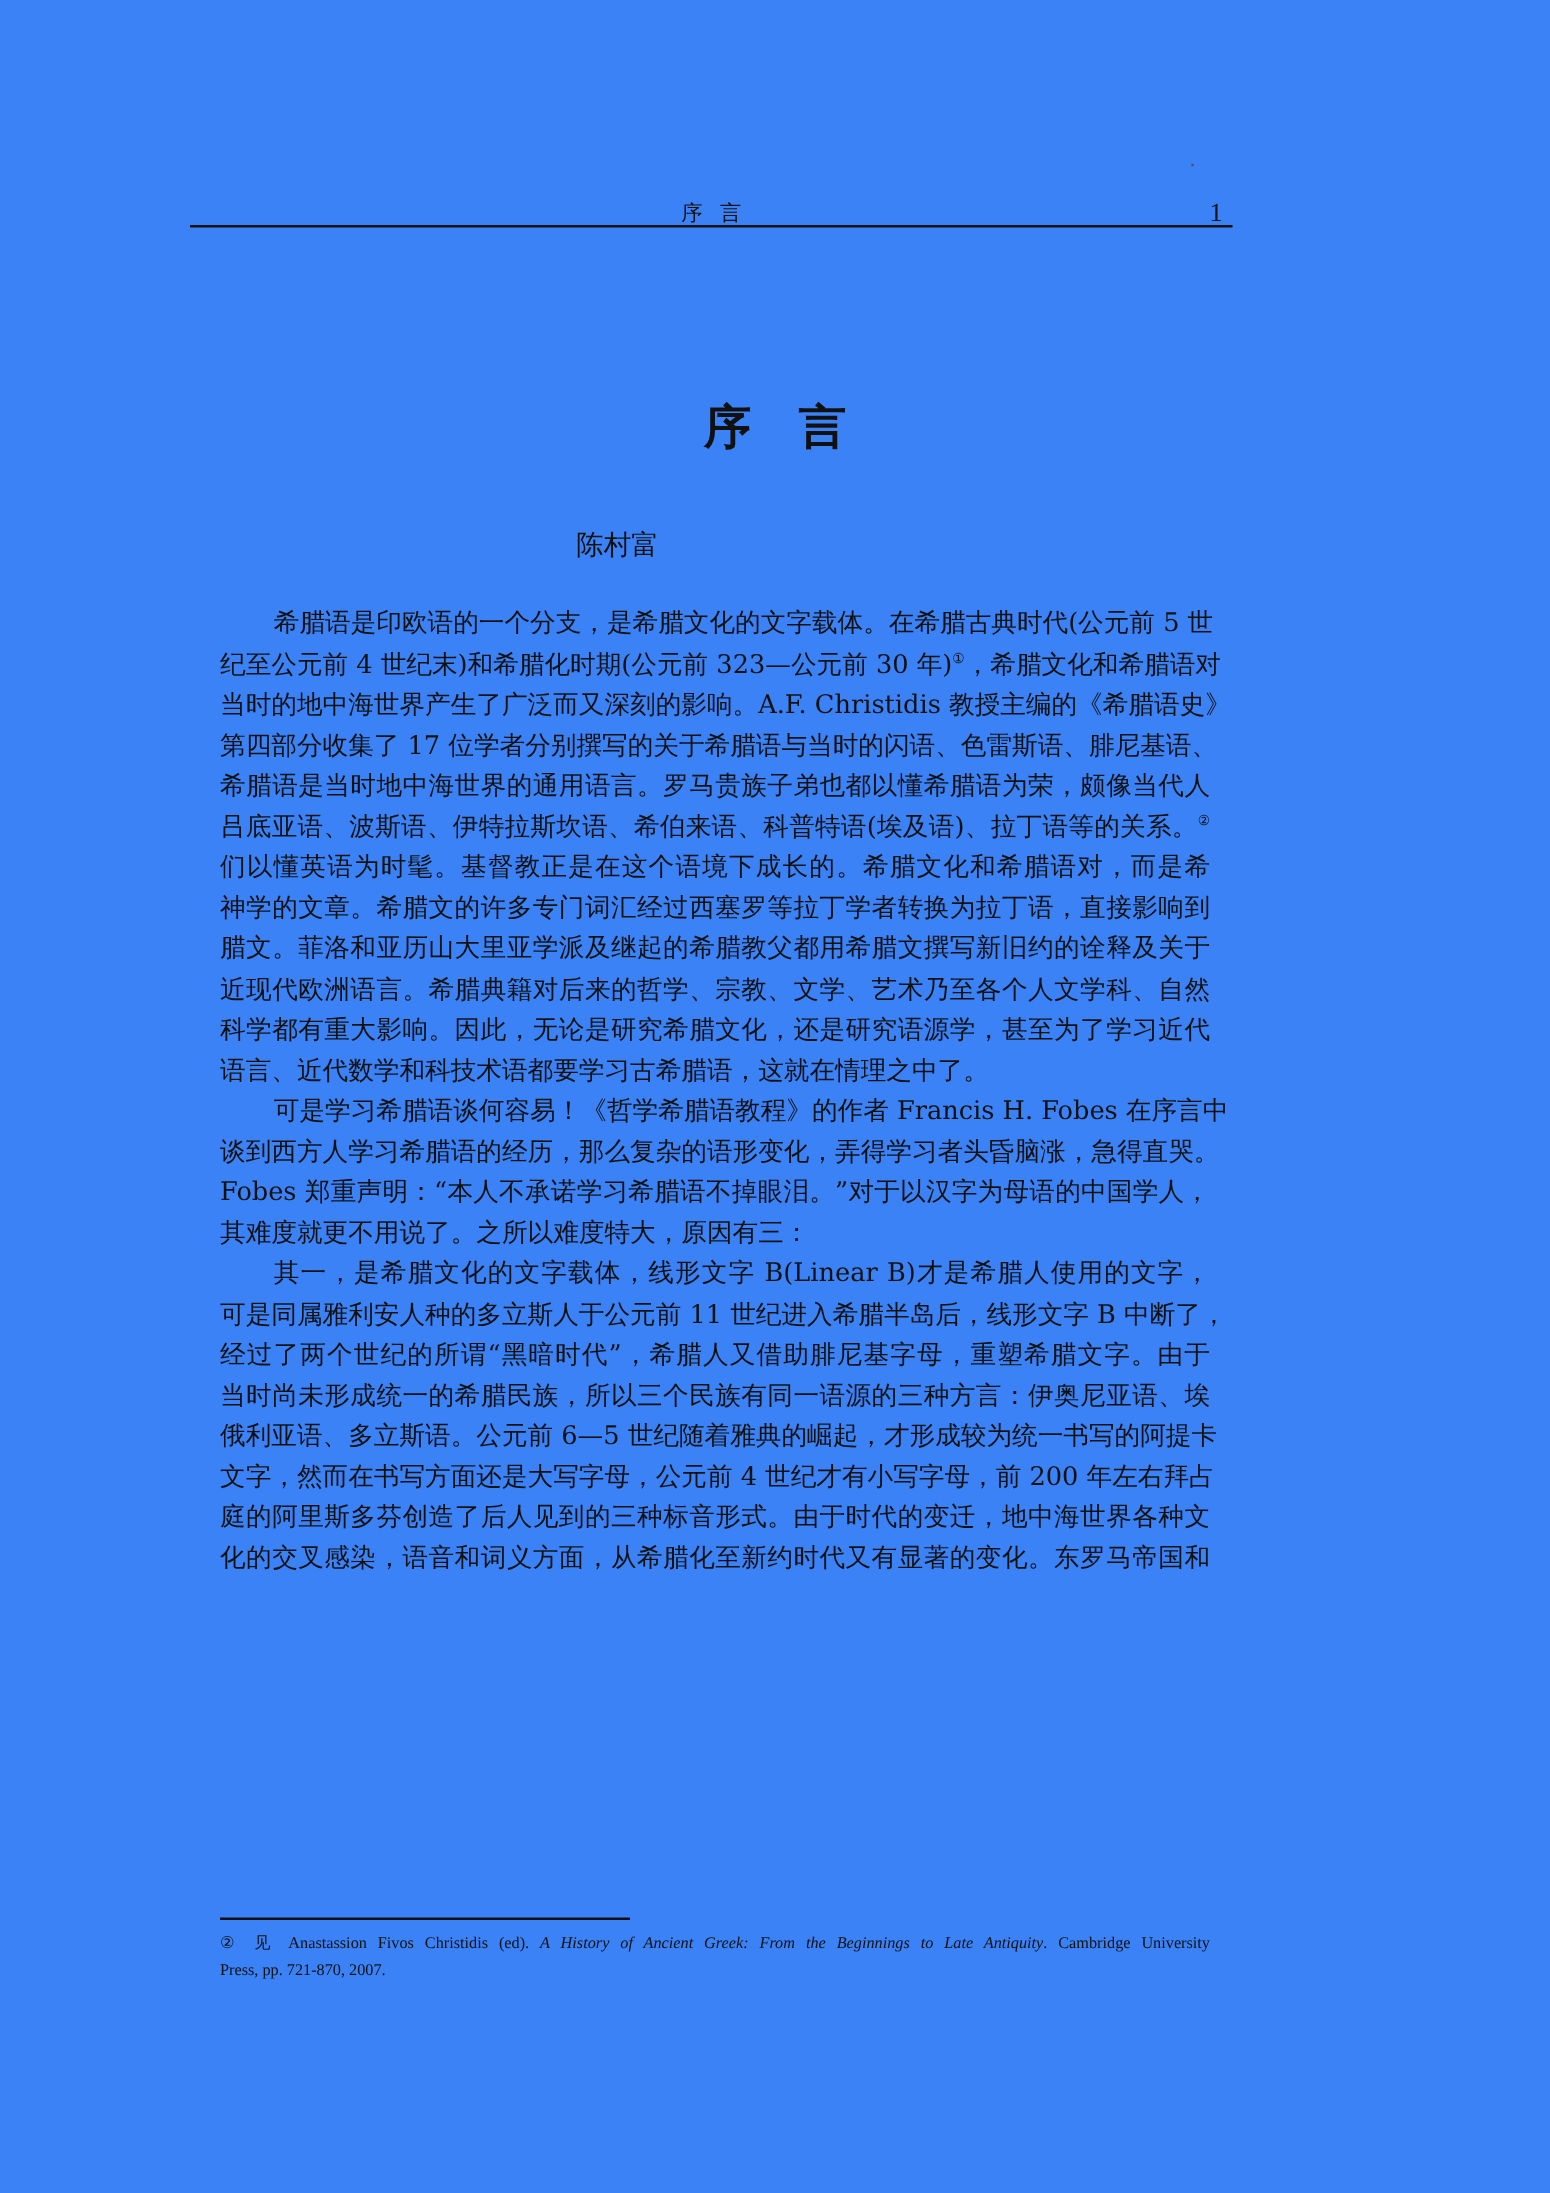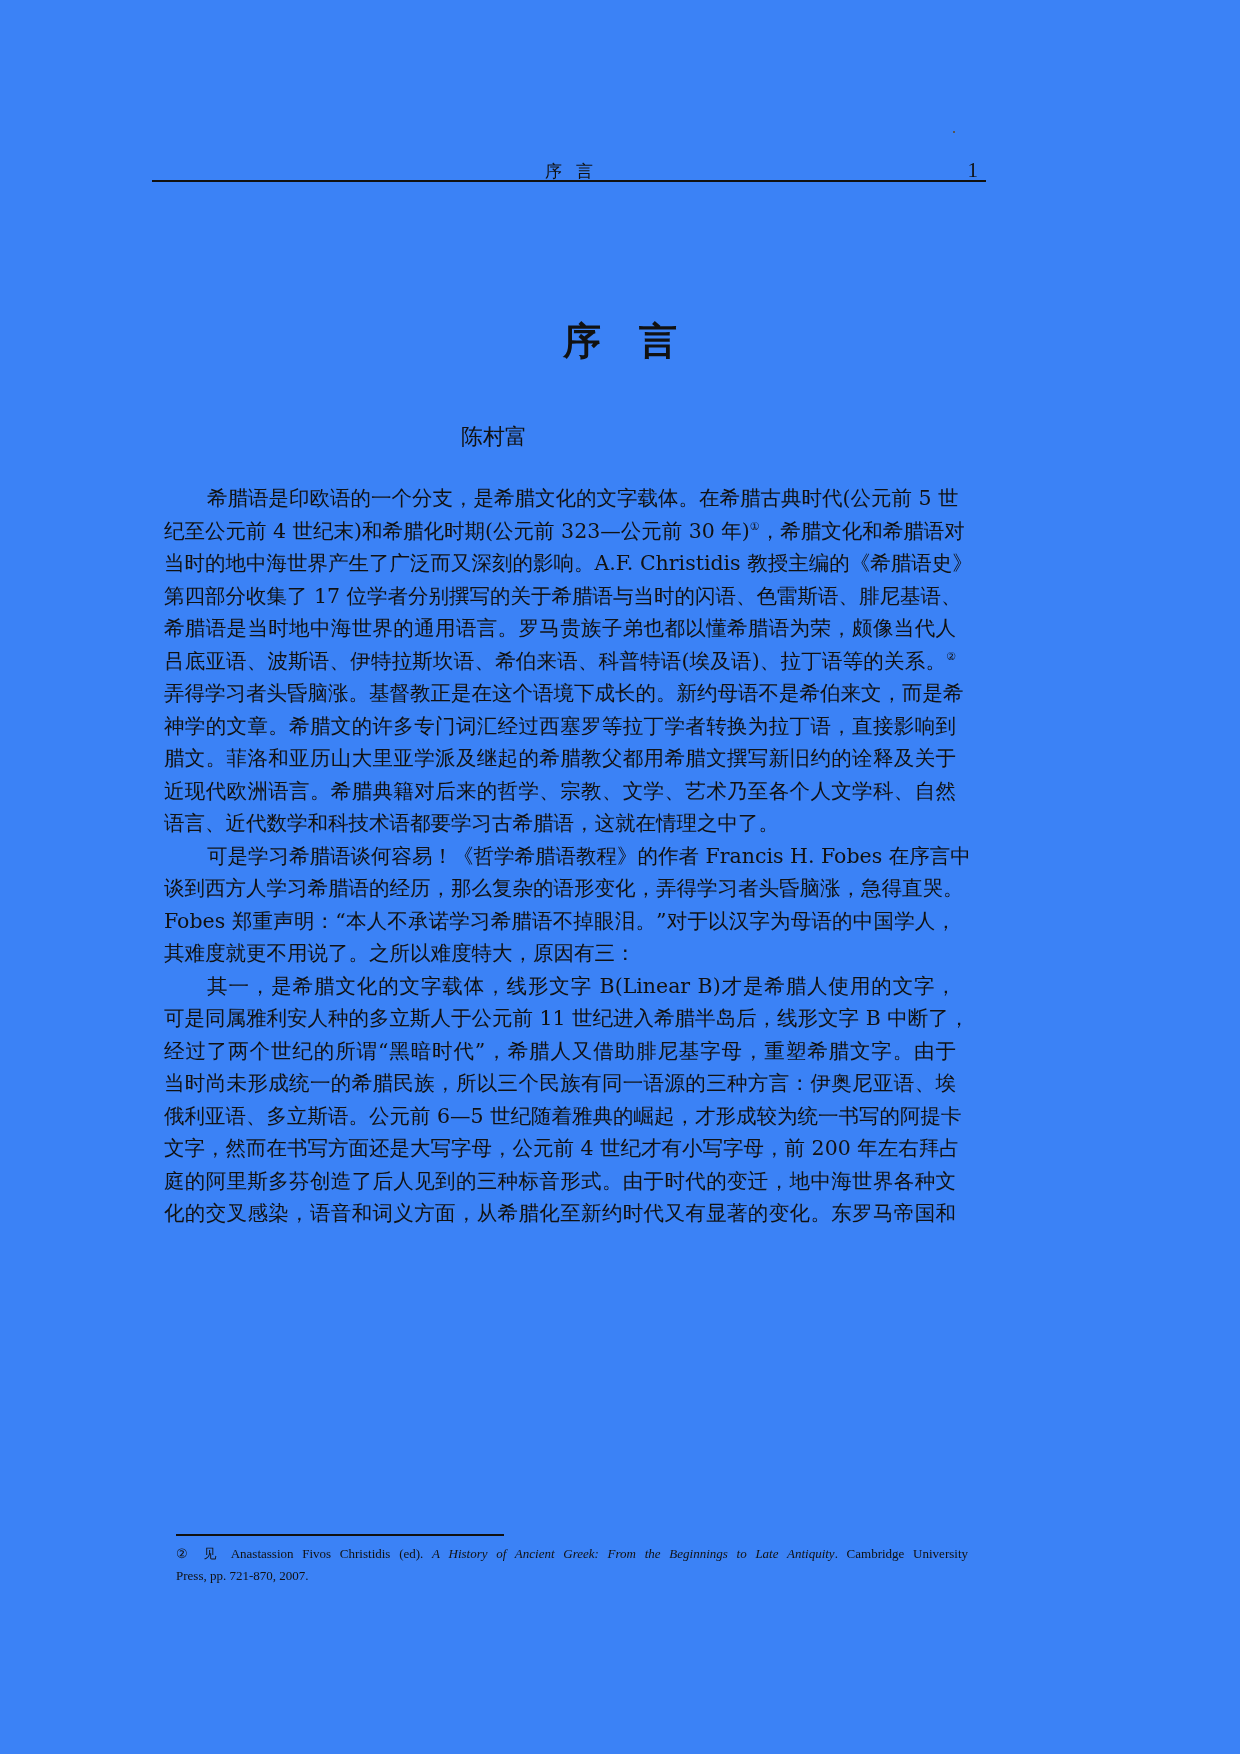--- a/index.html
+++ b/index.html
@@ -86,21 +86,21 @@
       width: 988px;
       top: 423px;
       text-align: center;
       font-family: "DejaVu Sans", sans-serif;
       font-size: 22px;
       line-height: 28px;
     }
     
     .body-text {
       position: absolute;
-      left: 164px;
+      left: 176px;
       top: 482px;
       width: 792px;
     }
     .para {
       margin: 0;
       font-size: 20.5px;
       line-height: 32.5px;
       text-align: justify;
       text-indent: 43px;
     }
@@ -174,24 +174,25 @@
 
   <div class="body-text">
 
     <p class="para" style="text-indent:0;">
       <span class="line first">希腊语是印欧语的一个分支，是希腊文化的文字载体。在希腊古典时代(公元前 5 世</span>
       <span class="line"><span>纪至公元前 4 世纪末)和希腊化时期(公元前 323—公元前 30 年)</span><sup class="fnref">①</sup><span>，希腊文化和希腊语对</span></span>
       <span class="line">当时的地中海世界产生了广泛而又深刻的影响。A.F. Christidis 教授主编的《希腊语史》</span>
       <span class="line">第四部分收集了 17 位学者分别撰写的关于希腊语与当时的闪语、色雷斯语、腓尼基语、</span>
       <span class="line">希腊语是当时地中海世界的通用语言。罗马贵族子弟也都以懂希腊语为荣，颇像当代人</span>
       <span class="line"><span>吕底亚语、波斯语、伊特拉斯坎语、希伯来语、科普特语(埃及语)、拉丁语等的关系。</span><sup class="fnref">②</sup></span>
-      <span class="line">弄得学习者头昏脑涨。基督教正是在这个语境下成长的。新约母语不是希伯来文，而是希</span>
+      <span class="line">们以懂英语为时髦。基督教正是在这个语境下成长的。希腊文化和希腊语对，而是希</span>
       <span class="line">神学的文章。希腊文的许多专门词汇经过西塞罗等拉丁学者转换为拉丁语，直接影响到</span>
       <span class="line">腊文。菲洛和亚历山大里亚学派及继起的希腊教父都用希腊文撰写新旧约的诠释及关于</span>
       <span class="line">近现代欧洲语言。希腊典籍对后来的哲学、宗教、文学、艺术乃至各个人文学科、自然</span>
+      <span class="line">科学都有重大影响。因此，无论是研究希腊文化，还是研究语源学，甚至为了学习近代</span>
       <span class="line last">语言、近代数学和科技术语都要学习古希腊语，这就在情理之中了。</span>
     </p>
 
     <p class="para" style="text-indent:0;">
       <span class="line first">可是学习希腊语谈何容易！《哲学希腊语教程》的作者 Francis H. Fobes 在序言中</span>
       <span class="line">谈到西方人学习希腊语的经历，那么复杂的语形变化，弄得学习者头昏脑涨，急得直哭。</span>
       <span class="line">Fobes 郑重声明：“本人不承诺学习希腊语不掉眼泪。”对于以汉字为母语的中国学人，</span>
       <span class="line last">其难度就更不用说了。之所以难度特大，原因有三：</span>
     </p>
 

